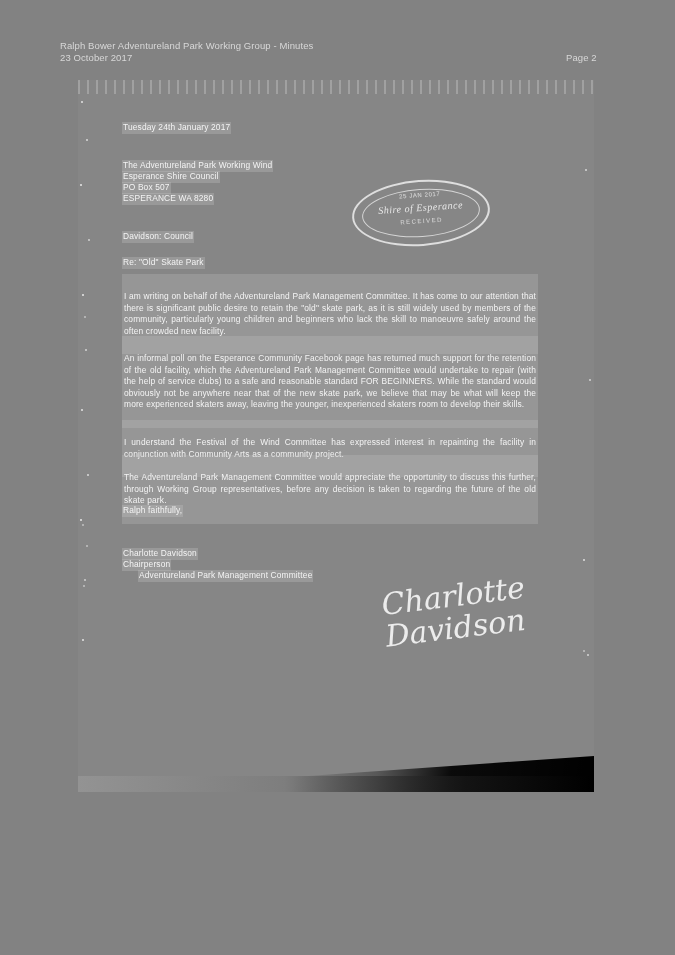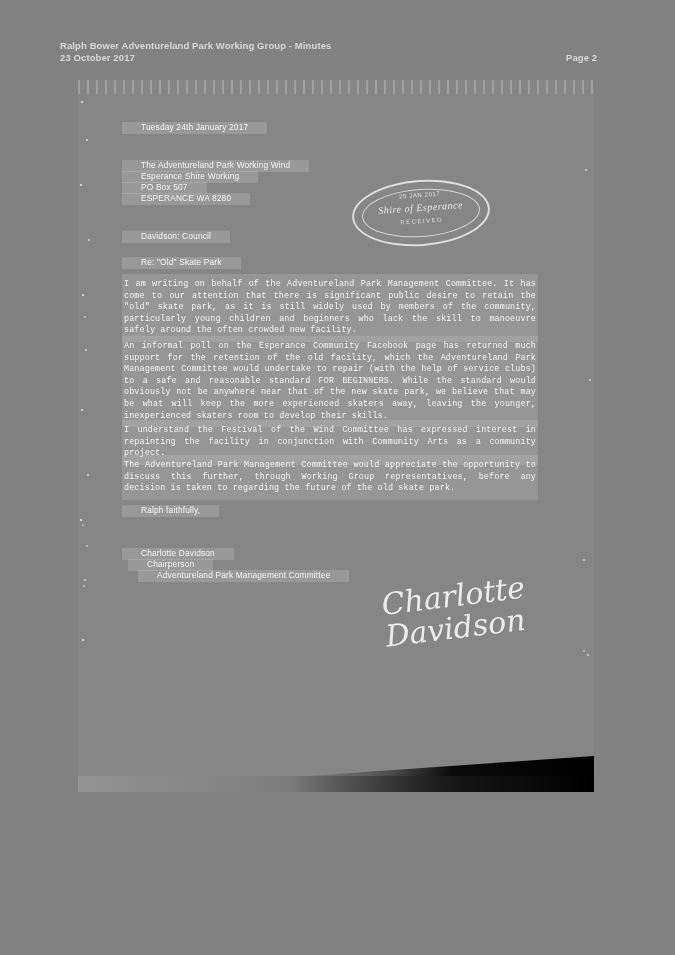--- a/index.html
+++ b/index.html
@@ -18,21 +18,20 @@
   
   .page-header {
     position: absolute;
     left: 0;
     top: 38px;
     width: 558px;
     height: 32px;
     color: #d8d8d8;
     font-size: 9.5px;
     line-height: 12px;
-    font-weight: bold;
   }
   .page-header .hdr-left {
     position: absolute;
     left: 60px;
     top: 2px;
     letter-spacing: 0.1px;
     white-space: nowrap;
   }
   .page-header .hdr-left-2 {
     position: absolute;
@@ -134,29 +133,28 @@
     width: 430px;
     color: #f4f4f4;
     font-size: 8.4px;
     line-height: 11.6px;
     letter-spacing: 0.15px;
   }
   .tline {
     position: absolute;
     white-space: nowrap;
     background: rgba(198,198,198,0.30);
-    padding: 0 19px;
+    padding: 0 1px;
   }
   .para {
     position: absolute;
     width: 412px;
     text-align: justify;
     background: rgba(198,198,198,0.26);
-    padding: 5px 2px;
-    font-family: Liberation Mono, monospace;
+    padding: 17px 2px;
   }
 
   
   .stamp {
     position: absolute;
     left: 274px;
     top: 100px;
     width: 134px;
     height: 62px;
     border: 2px solid #e6e6e6;
@@ -260,37 +258,37 @@
     <div class="stamp-date">25 JAN 2017</div>
     <div class="stamp-text">Shire of Esperance</div>
     <div class="stamp-sub">RECEIVED</div>
   </div>
 
   <div class="letter">
 
     <div class="tline" style="top:42px; left:0;">Tuesday 24th January 2017</div>
 
     <div class="tline" style="top:80px; left:0;">The Adventureland Park Working Wind</div>
-    <div class="tline" style="top:91px; left:0;">Esperance Shire Working</div>
+    <div class="tline" style="top:91px; left:0;">Esperance Shire Council</div>
     <div class="tline" style="top:102px; left:0;">PO Box 507</div>
     <div class="tline" style="top:113px; left:0;">ESPERANCE  WA  8280</div>
 
     <div class="tline" style="top:151px; left:0;">Davidson: Council</div>
 
     <div class="tline" style="top:177px; left:0;">Re: "Old" Skate Park</div>
 
     <div class="para" style="top:194px; left:0;">I am writing on behalf of the Adventureland Park Management Committee.  It has come to our attention that there is significant public desire to retain the "old" skate park, as it is still widely used by members of the community, particularly young children and beginners who lack the skill to manoeuvre safely around the often crowded new facility.</div>
     <div class="para" style="top:256px; left:0;">An informal poll on the Esperance Community Facebook page has returned much support for the retention of the old facility, which the Adventureland Park Management Committee would undertake to repair (with the help of service clubs) to a safe and reasonable standard FOR BEGINNERS.  While the standard would obviously not be anywhere near that of the new skate park, we believe that may be what will keep the more experienced skaters away, leaving the younger, inexperienced skaters room to develop their skills.</div>
     <div class="para" style="top:340px; left:0;">I understand the Festival of the Wind Committee has expressed interest in repainting the facility in conjunction with Community Arts as a community project.</div>
     <div class="para" style="top:375px; left:0;">The Adventureland Park Management Committee would appreciate the opportunity to discuss this further, through Working Group representatives, before any decision is taken to regarding the future of the old skate park.</div>
 
     <div class="tline" style="top:425px; left:0;">Ralph faithfully,</div>
 
     <div class="tline" style="top:468px; left:0;">Charlotte Davidson</div>
-    <div class="tline" style="top:479px; left:0;margin-left:6px;">Chairperson</div>
+    <div class="tline" style="top:479px; left:0;">Chairperson</div>
     <div class="tline" style="top:490px; left:16px;">Adventureland Park Management Committee</div>
 
   </div>
 
   <div class="signature">
     <span class="s2">Charlotte Davidson</span>
   </div>
 
   <div class="scan-shadow"></div>
   <div class="scan-shadow-2"></div>

